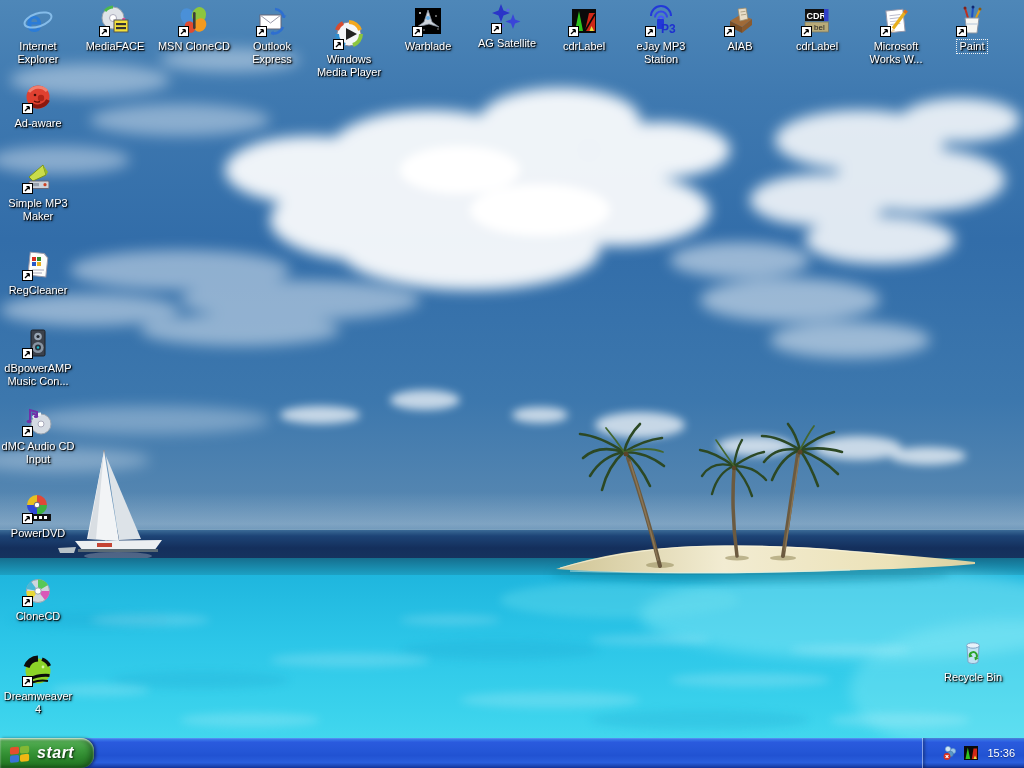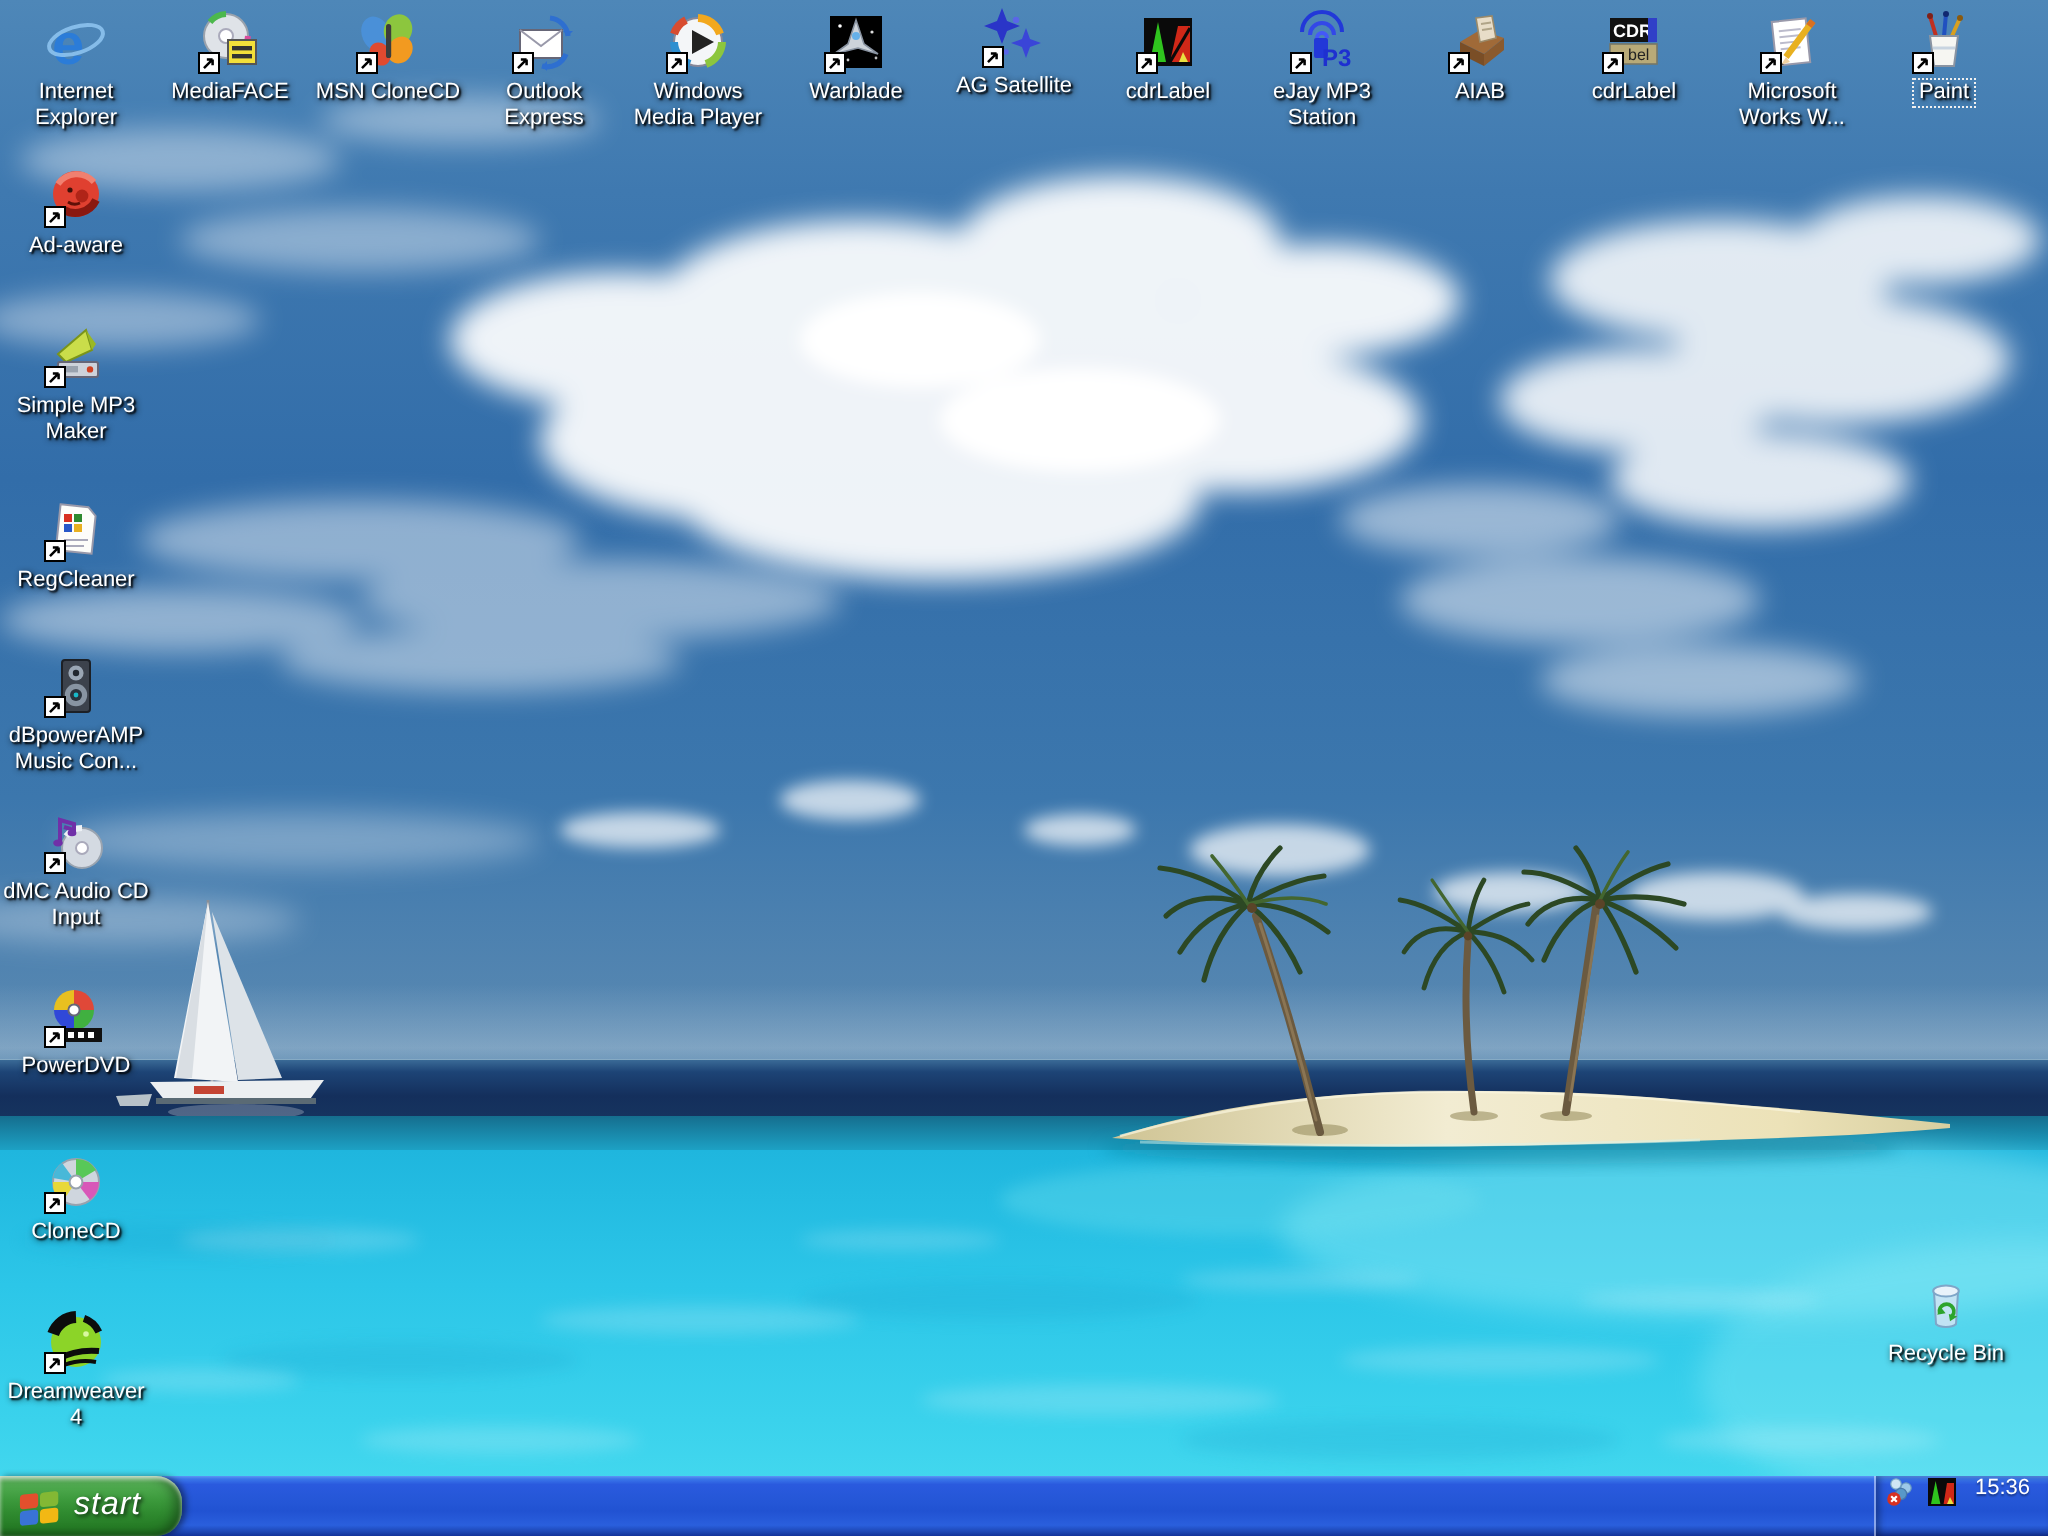--- a/index.html
+++ b/index.html
@@ -26,24 +26,24 @@
   #taskbar{position:absolute;left:0;bottom:0;width:1024px;height:30px;z-index:10;
     display:flex;align-items:stretch;
     background:linear-gradient(180deg,#5c97f5 0%,#3a77ea 5%,#2a5ade 14%,#2456d6 45%,
                #2152d2 58%,#2a5fdd 82%,#1b44b0 94%,#12329a 100%)}
   #start{display:flex;align-items:center;gap:6px;padding:0 20px 0 9px;
     border-radius:0 13px 13px 0;cursor:pointer;
     background:linear-gradient(180deg,#91cf91 0%,#53ad53 12%,#3d9b3d 38%,#2f8a2f 62%,
                #257b25 86%,#1b641b 100%);
     box-shadow:inset 0 1px 2px rgba(255,255,255,.7),inset -4px 0 6px rgba(0,0,0,.35),
                2px 0 3px rgba(0,0,0,.45)}
-  #start .stxt{color:#fff;font-size:16px;font-style:italic;font-weight:normal;
+  #start .stxt{color:#fff;font-size:16px;font-style:italic;font-weight:bold;
     letter-spacing:.5px;text-shadow:1px 1px 2px rgba(0,0,0,.75)}
   #spacer{flex:1}
-  #tray{display:flex;gap:5px;padding:0 9px 0 4px;
+  #tray{display:flex;align-items:center;gap:5px;padding:0 9px 0 19px;
     border-left:1px solid rgba(255,255,255,.45);
     box-shadow:inset 2px 0 3px rgba(0,0,0,.3)}
   #tray .ticon{width:16px;height:16px;cursor:pointer}
   #tray .ticon svg{width:16px;height:16px;display:block}
   #clock{color:#fff;font-size:11px;margin-left:3px;cursor:default;
          text-shadow:0 1px 1px rgba(0,0,0,.4)}
 </style>
 </head>
 <body>
 
@@ -318,21 +318,21 @@
       </svg>
     <span class="sc">
         <svg viewBox="0 0 10 10">
           <path d="M2.2,7.8 L7,3 M7,3 H3.8 M7,3 V6.2" stroke="#000" stroke-width="1.4" fill="none"></path>
         </svg>
       </span>
   </div>
   <div class="lbl">Outlook Express</div>
 </div>
 
-<div class="cell" style="left:309px;top:5px">
+<div class="cell" style="left:309px;top:18px">
   <div class="ico">
     <svg viewBox="0 0 32 32">
         <circle cx="16" cy="16" r="12" fill="#f4f6f8" stroke="#889"></circle>
         <path d="M16,4 A12,12 0 0 1 27,12" stroke="#f2a81e" stroke-width="4" fill="none"></path>
         <path d="M28,16 A12,12 0 0 1 20,27" stroke="#8cc63e" stroke-width="4" fill="none"></path>
         <path d="M12,27 A12,12 0 0 1 4,16" stroke="#2e8fd0" stroke-width="4" fill="none"></path>
         <path d="M4,12 A12,12 0 0 1 10,5" stroke="#d84c30" stroke-width="4" fill="none"></path>
         <polygon points="13,10 24,16 13,22" fill="#222"></polygon>
       </svg>
     <span class="sc">

